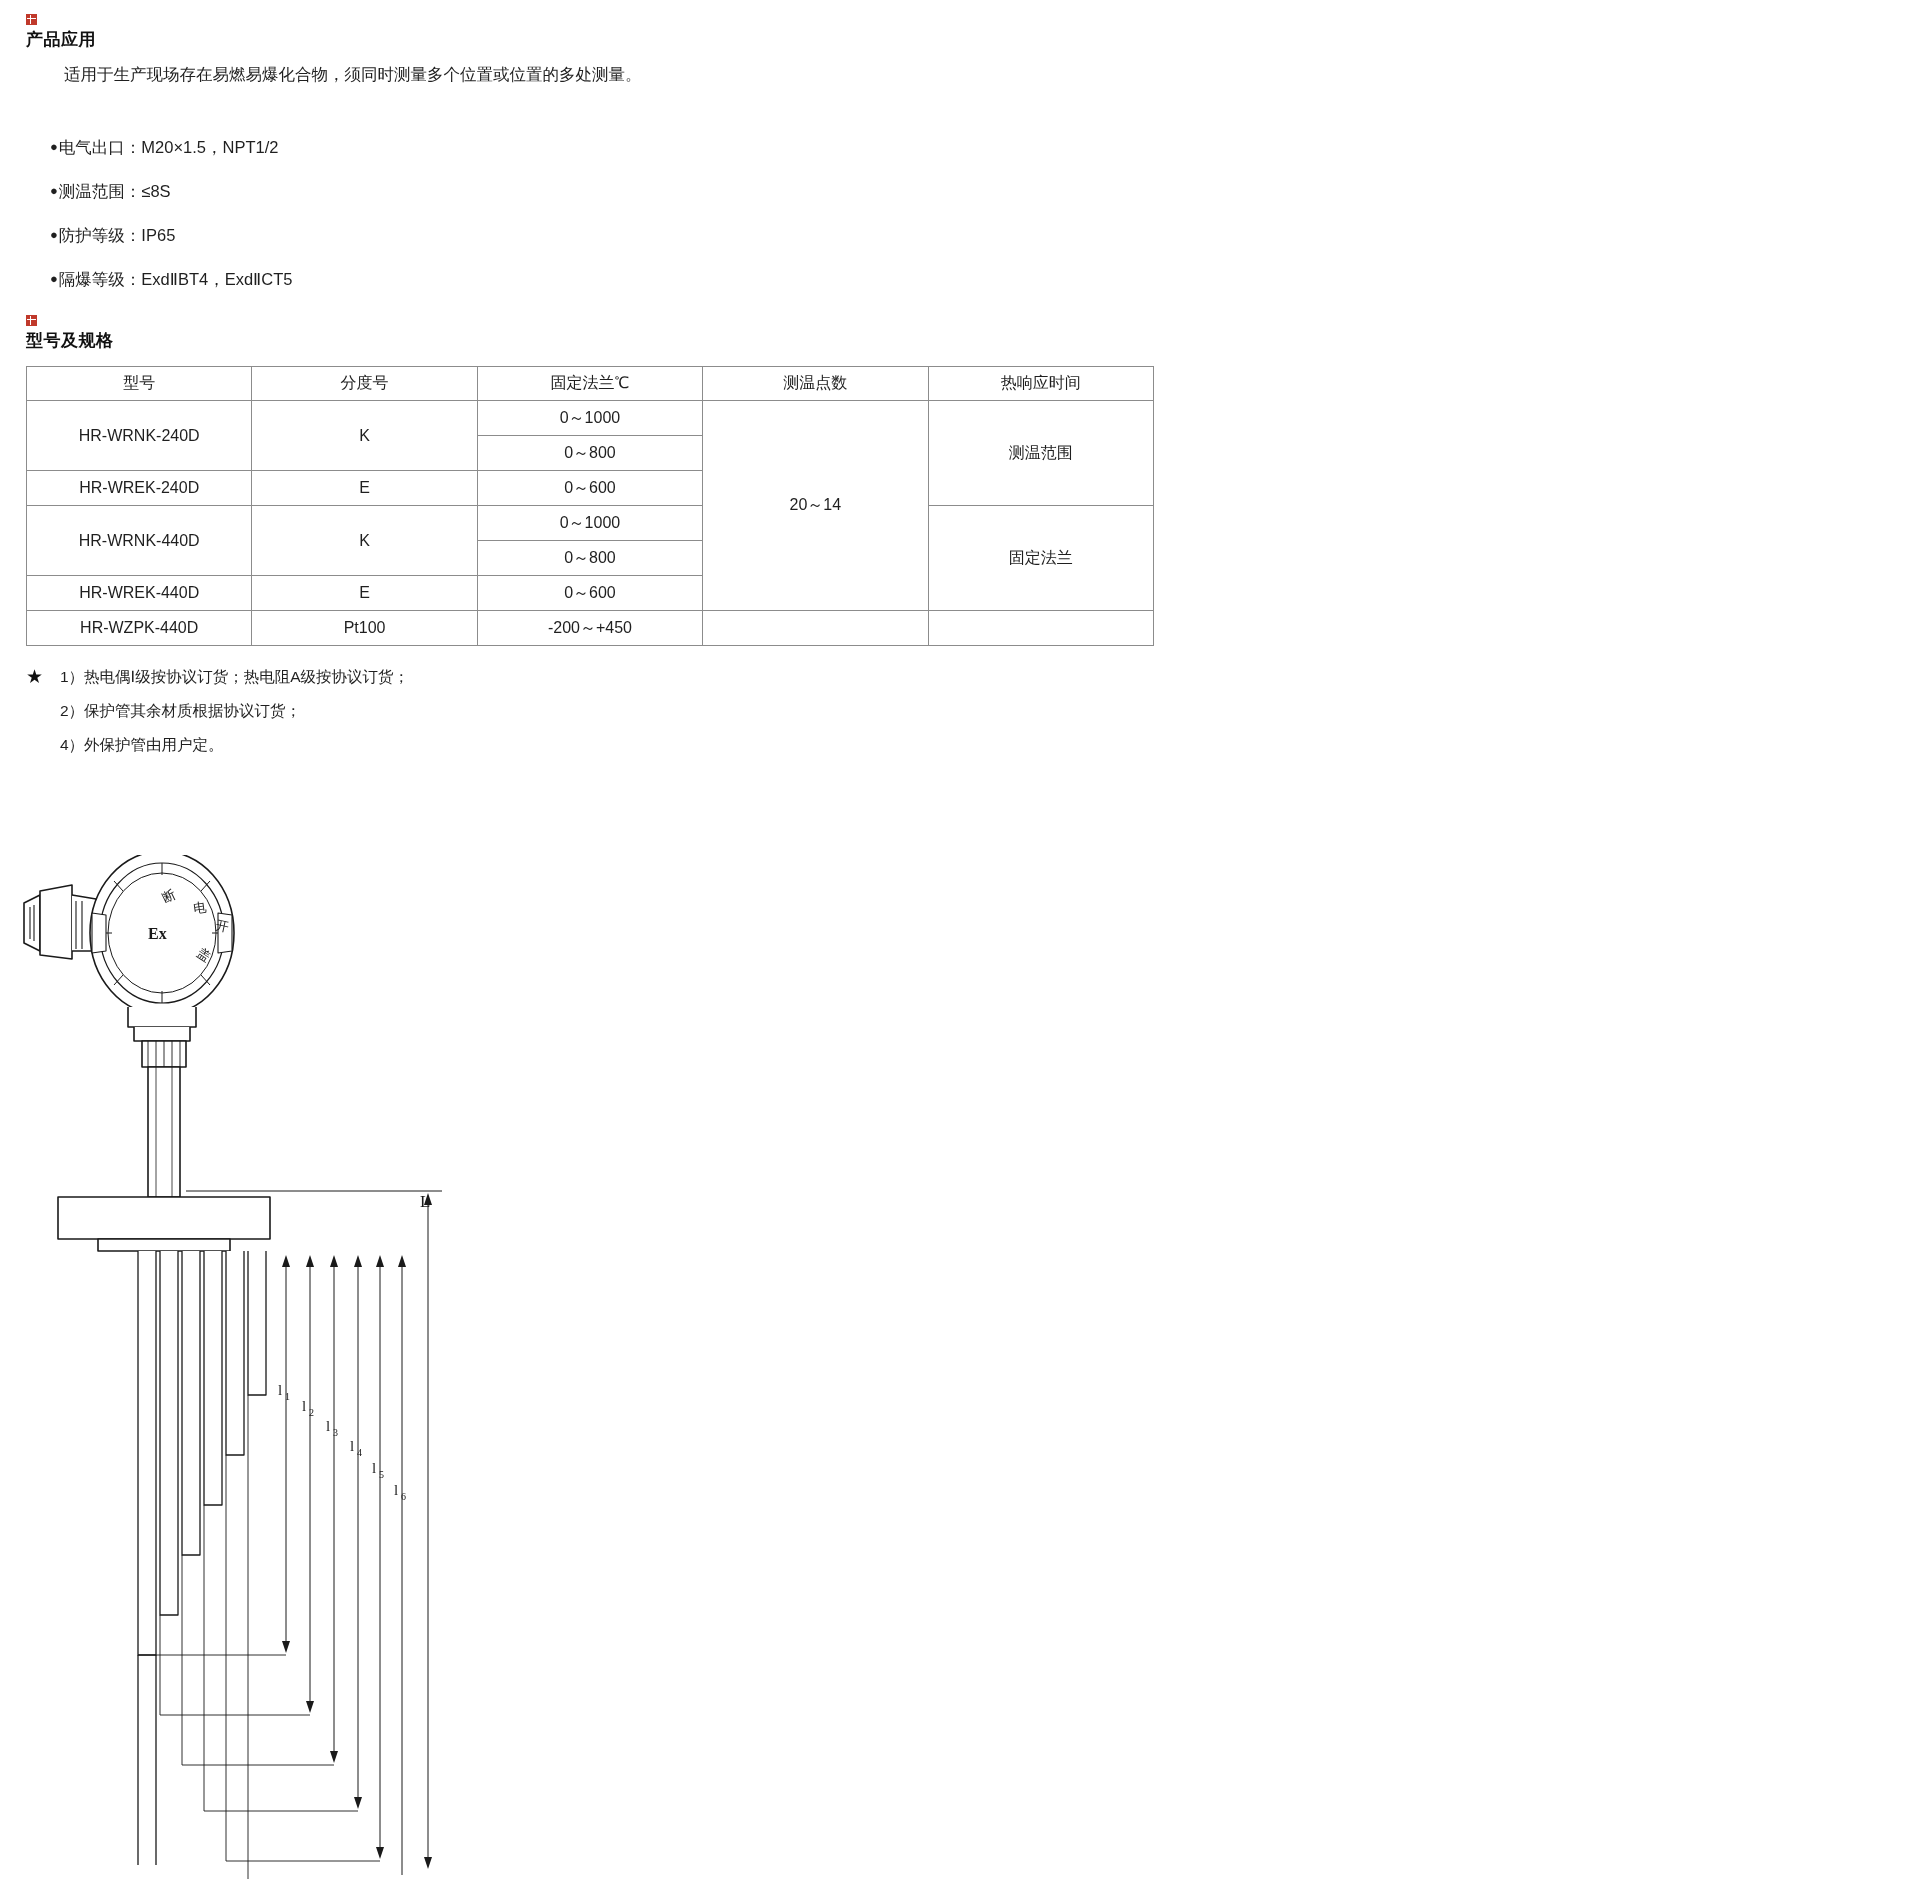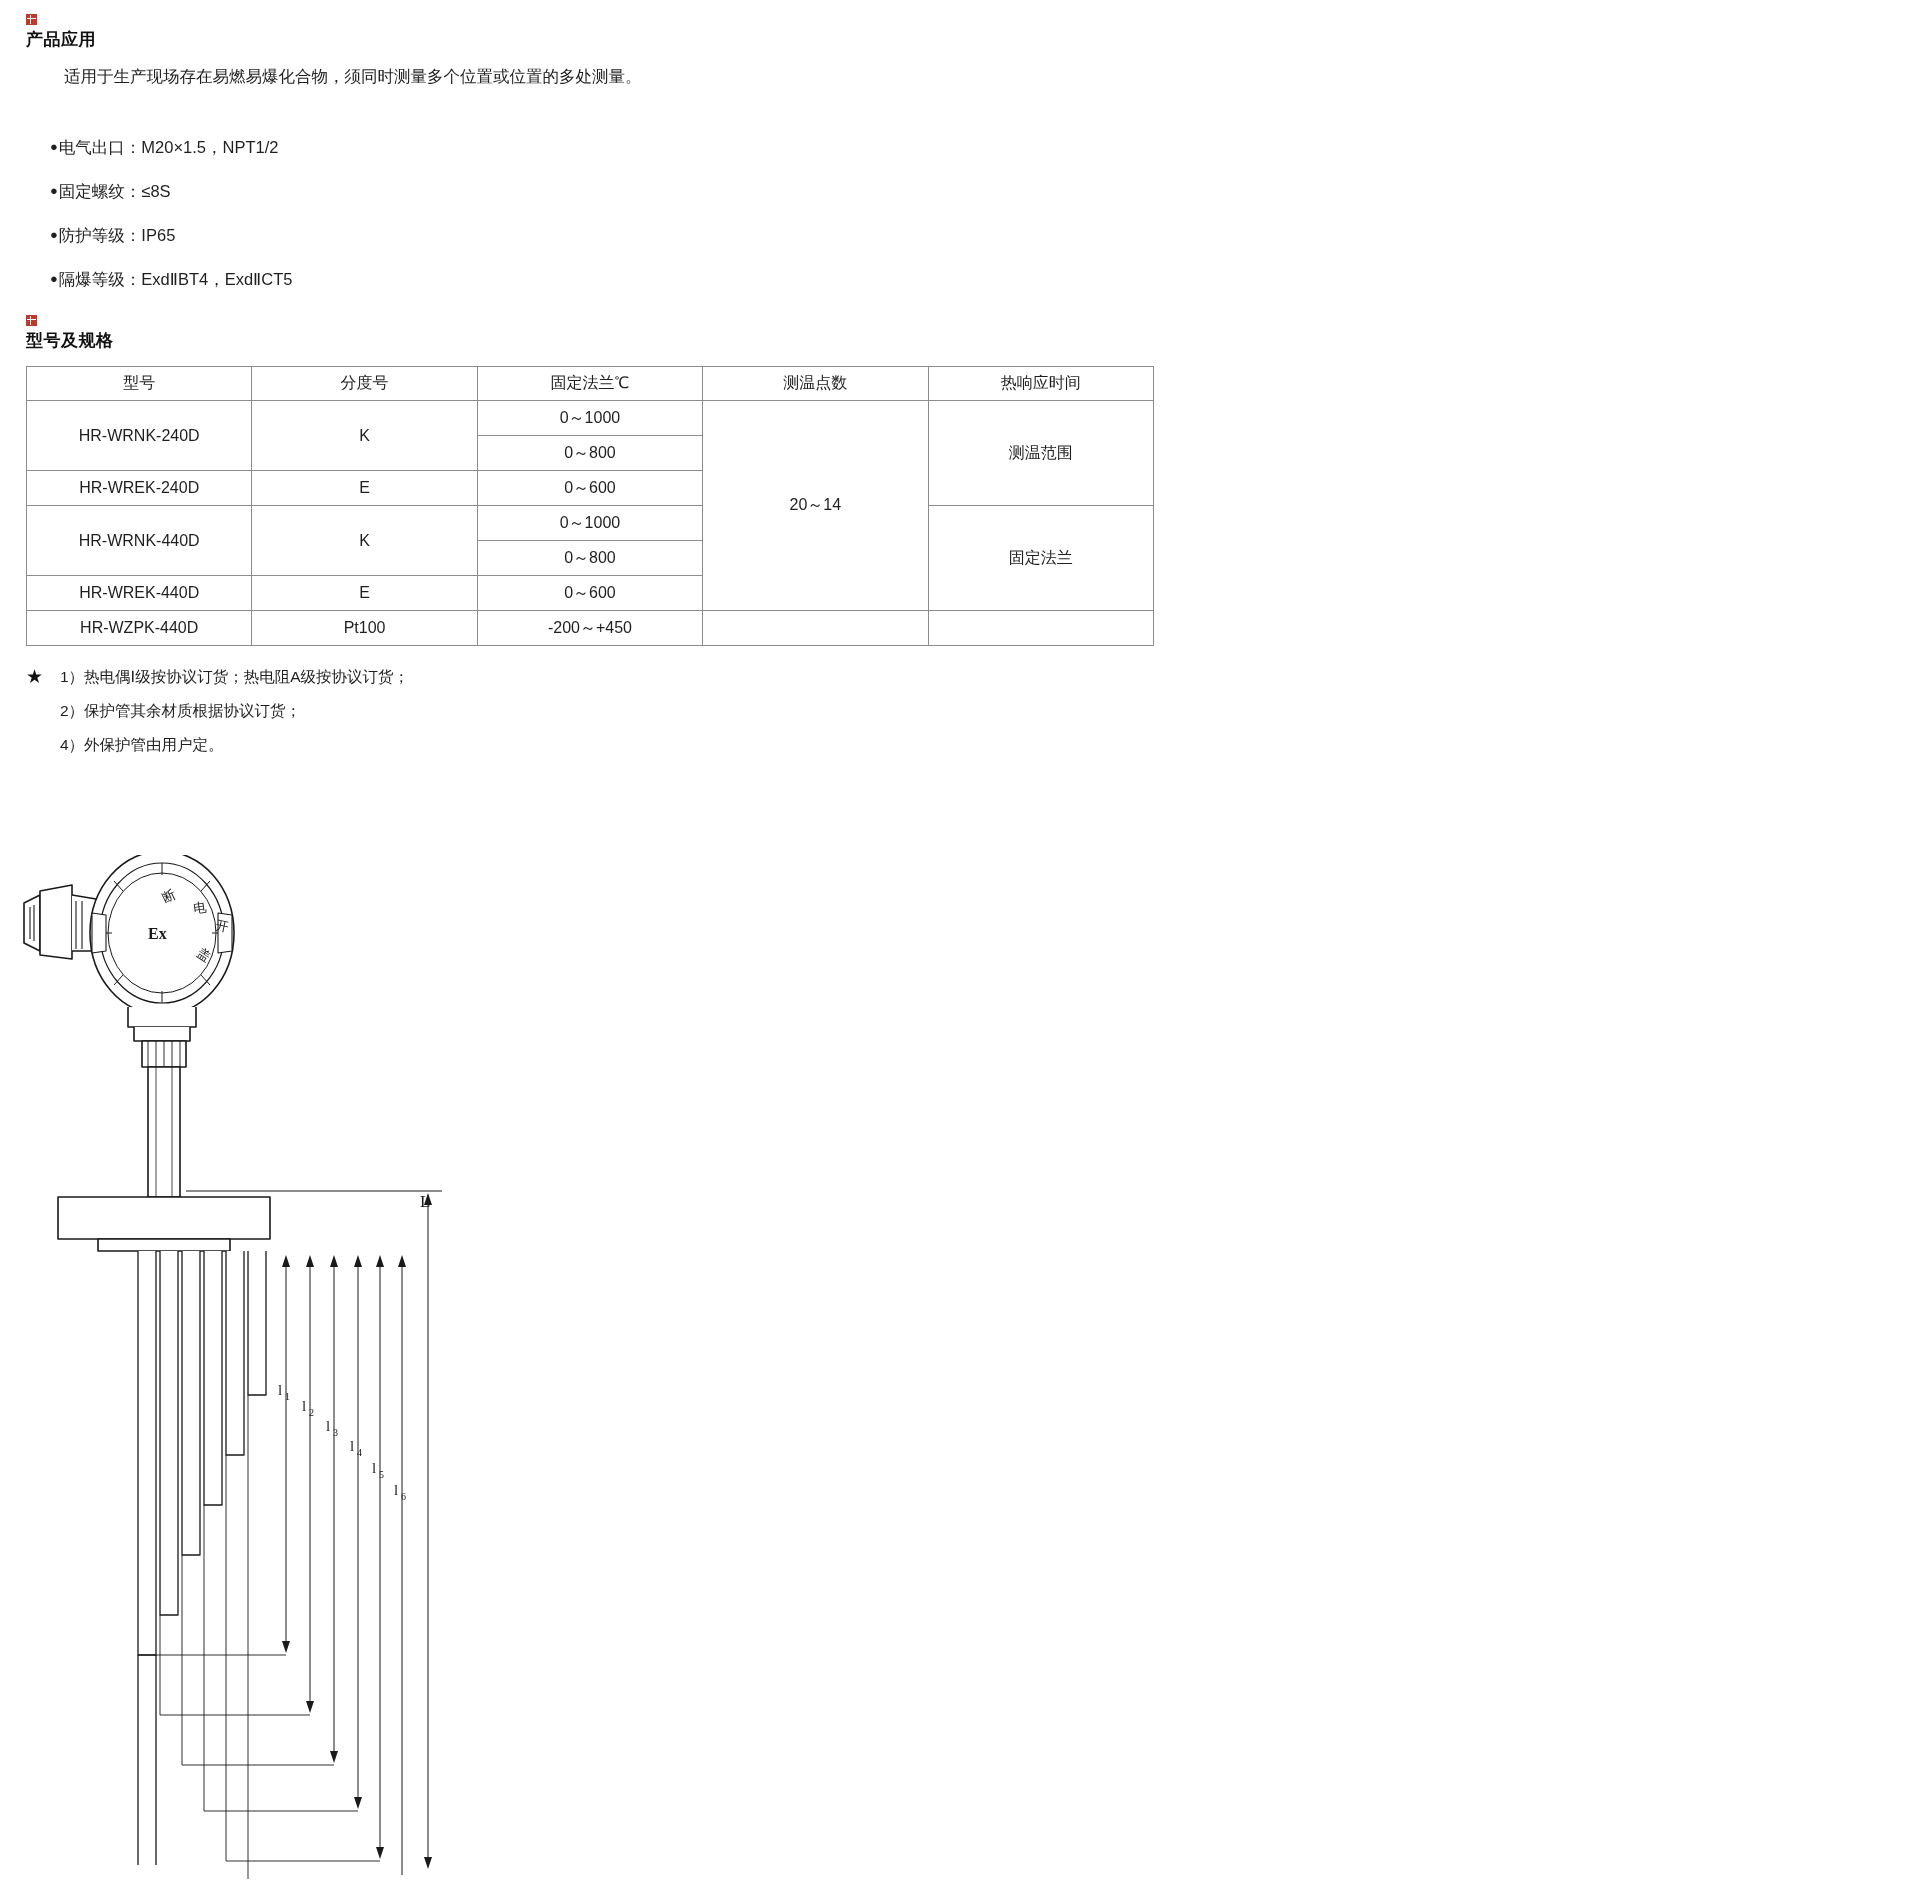--- a/index.html
+++ b/index.html
@@ -48,20 +48,21 @@
     letter-spacing: 0.5px;
     color: #111;
     line-height: 22px;
   }
 
   .body-indent {
     margin: 12px 0 0 38px;
     font-size: 16.5px;
     line-height: 26px;
     color: #1f1f1f;
+    font-family: Liberation Mono, monospace;
   }
 
   .spec-list {
     margin: 14px 0 0 24px;
   }
   .spec-item {
     font-size: 16.5px;
     line-height: 44px;
     color: #1f1f1f;
     white-space: nowrap;
@@ -138,21 +139,21 @@
   <div class="sec-head">
     <span class="sec-marker"></span>
     <span class="sec-title">产品应用</span>
   </div>
   <div class="body-indent">适用于生产现场存在易燃易爆化合物，须同时测量多个位置或位置的多处测量。</div>
 
   <div class="gap-2"></div>
 
   <div class="spec-list">
     <div class="spec-item"><span class="bullet">●</span><span>电气出口：M20×1.5，NPT1/2</span></div>
-    <div class="spec-item"><span class="bullet">●</span><span>固定螺纹：≤8S</span></div>
+    <div class="spec-item"><span class="bullet">●</span><span>测温范围：≤8S</span></div>
     <div class="spec-item"><span class="bullet">●</span><span>防护等级：IP65</span></div>
     <div class="spec-item"><span class="bullet">●</span><span>隔爆等级：ExdⅡBT4，ExdⅡCT5</span></div>
   </div>
 
   <div class="gap-1"></div>
 
   <div class="sec-head">
     <span class="sec-marker"></span>
     <span class="sec-title">型号及规格</span>
   </div>

